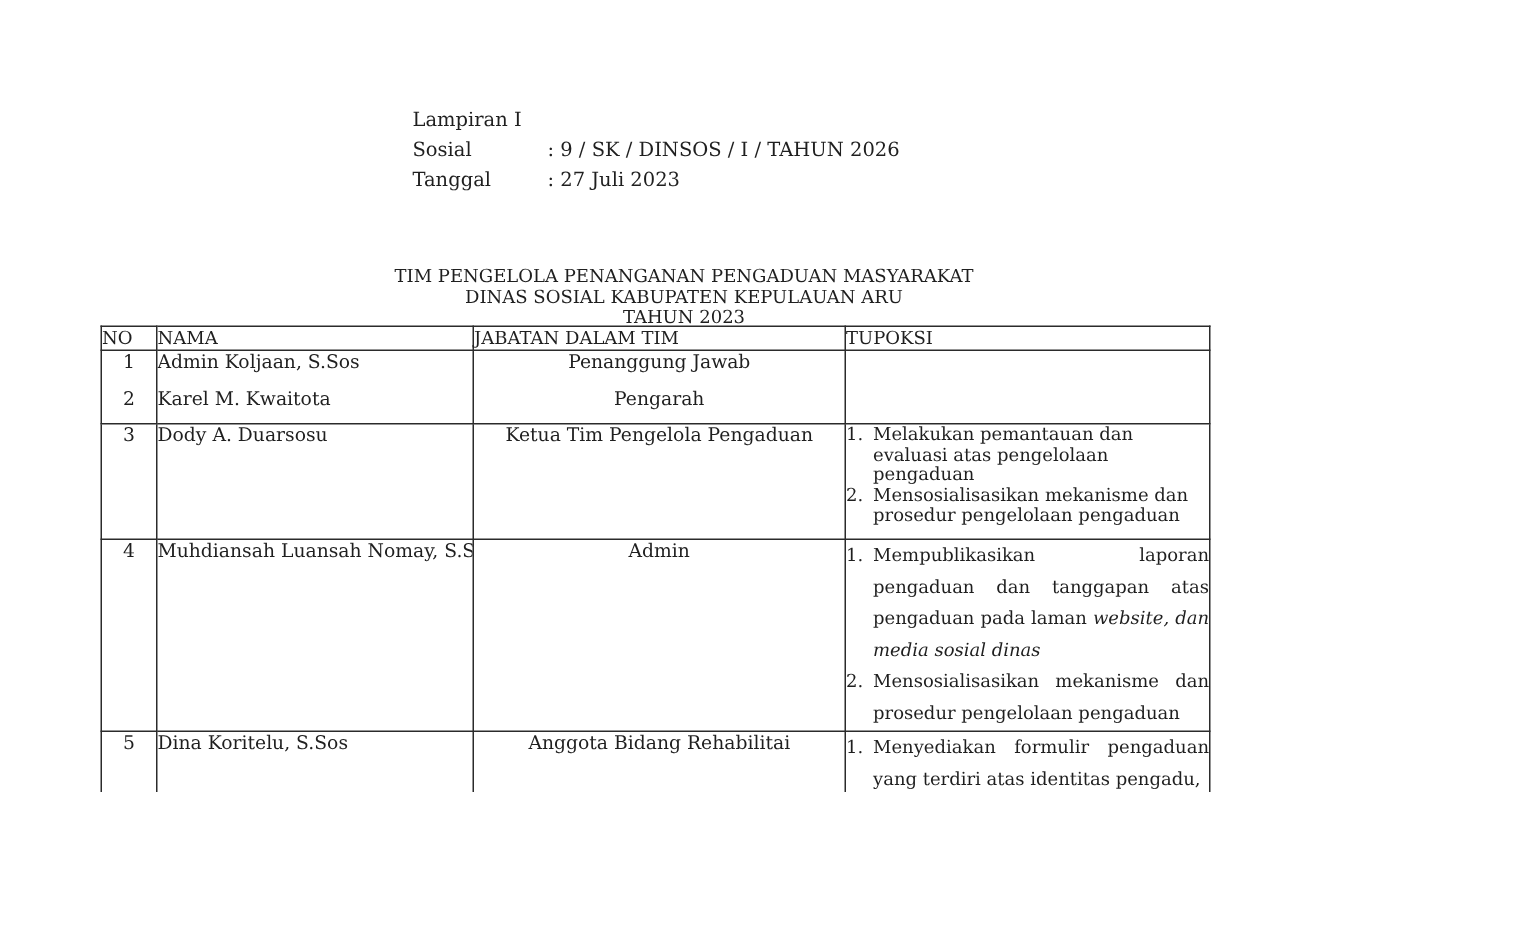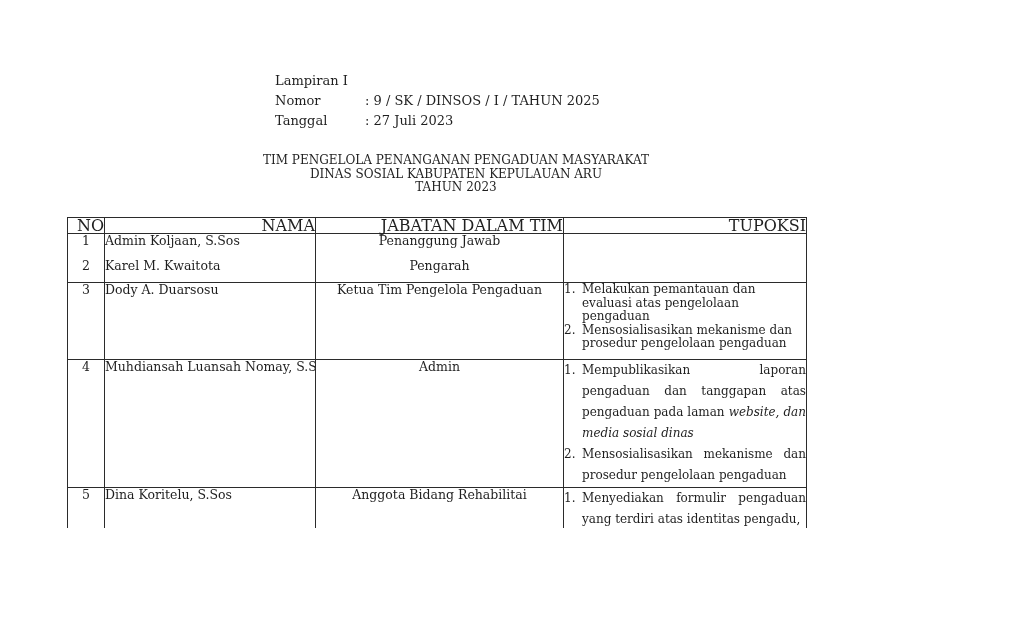--- a/index.html
+++ b/index.html
@@ -24,21 +24,21 @@
   }
   .doc-header .lbl {
     display: inline-block;
     width: 90px;
   }
 
   
   .doc-title {
     position: absolute;
     left: 56px;
-    top: 154px;
+    top: 178px;
     width: 800px;
     text-align: center;
     font-size: 12px;
     line-height: 13.5px;
   }
 
   
   table.team-table {
     position: absolute;
     left: 67px;
@@ -49,22 +49,22 @@
     font-size: 12.5px;
   }
   table.team-table td, table.team-table th {
     border: 1px solid #2b2b2b;
     vertical-align: top;
     font-weight: normal;
     padding: 0;
   }
   th.hdr {
     height: 16px;
-    text-align: right;
-    font-size: 16px;
+    text-align: left;
+    font-size: 12px;
     line-height: 15px;
   }
   td.no-cell { text-align: center; padding-top: 2px; line-height: 14px; }
   td.nama-cell { padding: 2px 4px 0 8px; line-height: 14px; white-space: nowrap; overflow: hidden; }
   td.jab-cell { text-align: center; padding-top: 2px; line-height: 14px; }
   td.tup-cell { padding: 3px 5px 0 22px; }
 
   .r1 td { height: 49px; }
   .r2 td { height: 77px; }
   .r3 td { height: 128px; }
@@ -81,21 +81,21 @@
   .tup-wide .litext { text-align: justify; }
   .it { font-style: italic; }
 </style>
 </head>
 <body>
 
 <div class="page">
 
   <div class="doc-header">
     <div>Lampiran I</div>
-    <div><span class="lbl">Nomor</span><span>: 9 / SK / DINSOS / I / TAHUN 2025</span></div>
+    <div><span class="lbl">Sosial</span><span>: 9 / SK / DINSOS / I / TAHUN 2026</span></div>
     <div><span class="lbl">Tanggal</span><span>: 27 Juli 2023</span></div>
   </div>
 
   <div class="doc-title">
     <div>TIM PENGELOLA PENANGANAN PENGADUAN MASYARAKAT</div>
     <div>DINAS SOSIAL KABUPATEN KEPULAUAN ARU</div>
     <div>TAHUN 2023</div>
   </div>
 
   <table class="team-table">

